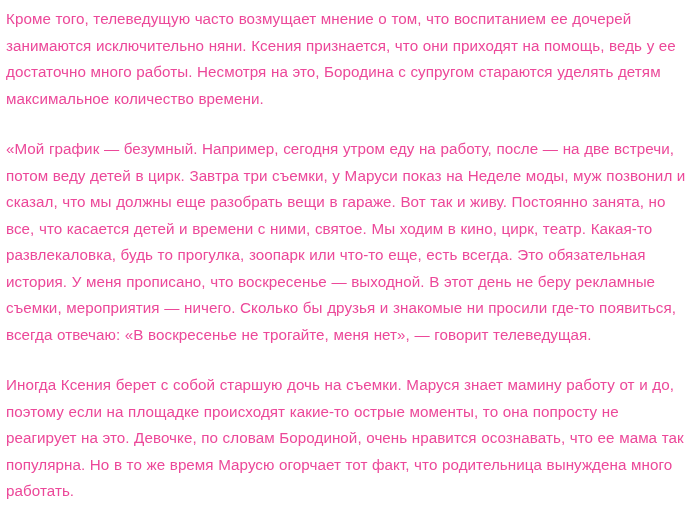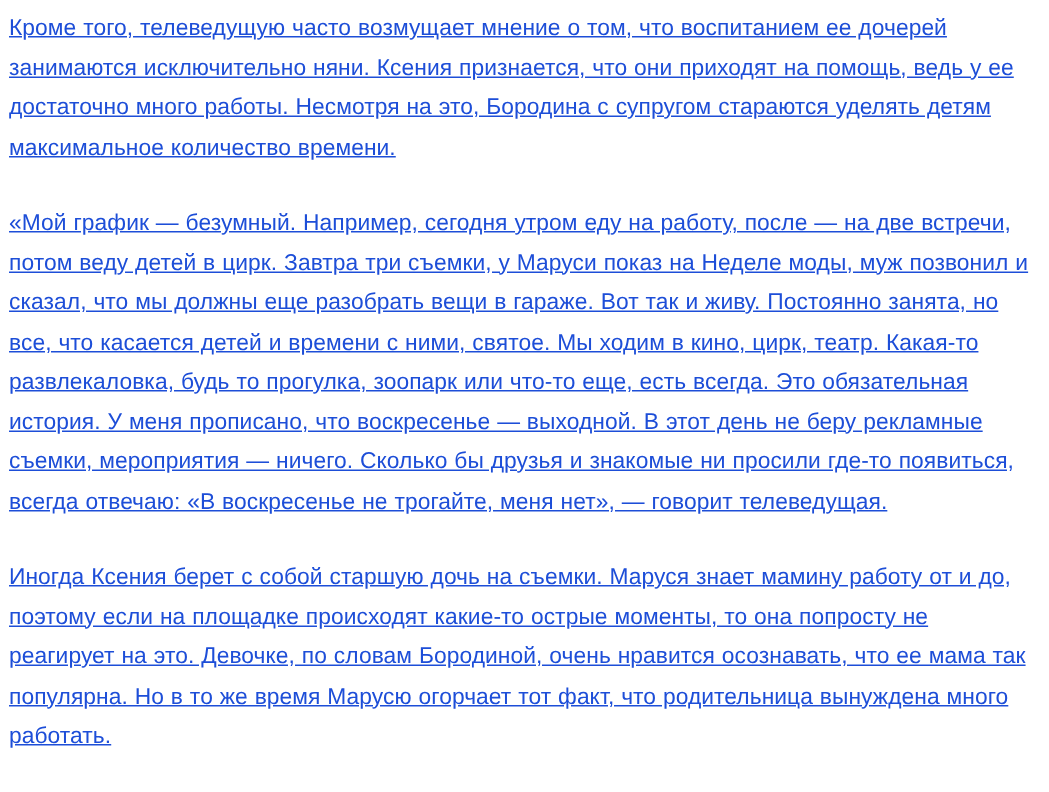--- a/index.html
+++ b/index.html
@@ -15,25 +15,24 @@
   }
   .article {
     box-sizing: border-box;
     width: 699px;
     padding: 6px 8px 0 6px;
   }
   .para {
     margin: 0 0 24px 0;
     font-size: 15.2px;
     line-height: 26.5px;
-    color: #1d4ed8;
+    color: #ec4899;
     text-align: left;
     letter-spacing: 0.05px;
     word-spacing: 0.3px;
-    text-decoration: underline;
   }
   .para:last-child {
     margin-bottom: 0;
   }
 </style>
 </head>
 <body>
 
 <div class="article">
   <p class="para">Кроме того, телеведущую часто возмущает мнение о том, что воспитанием ее дочерей занимаются исключительно няни. Ксения признается, что они приходят на помощь, ведь у ее достаточно много работы. Несмотря на это, Бородина с супругом стараются уделять детям максимальное количество времени.</p>

